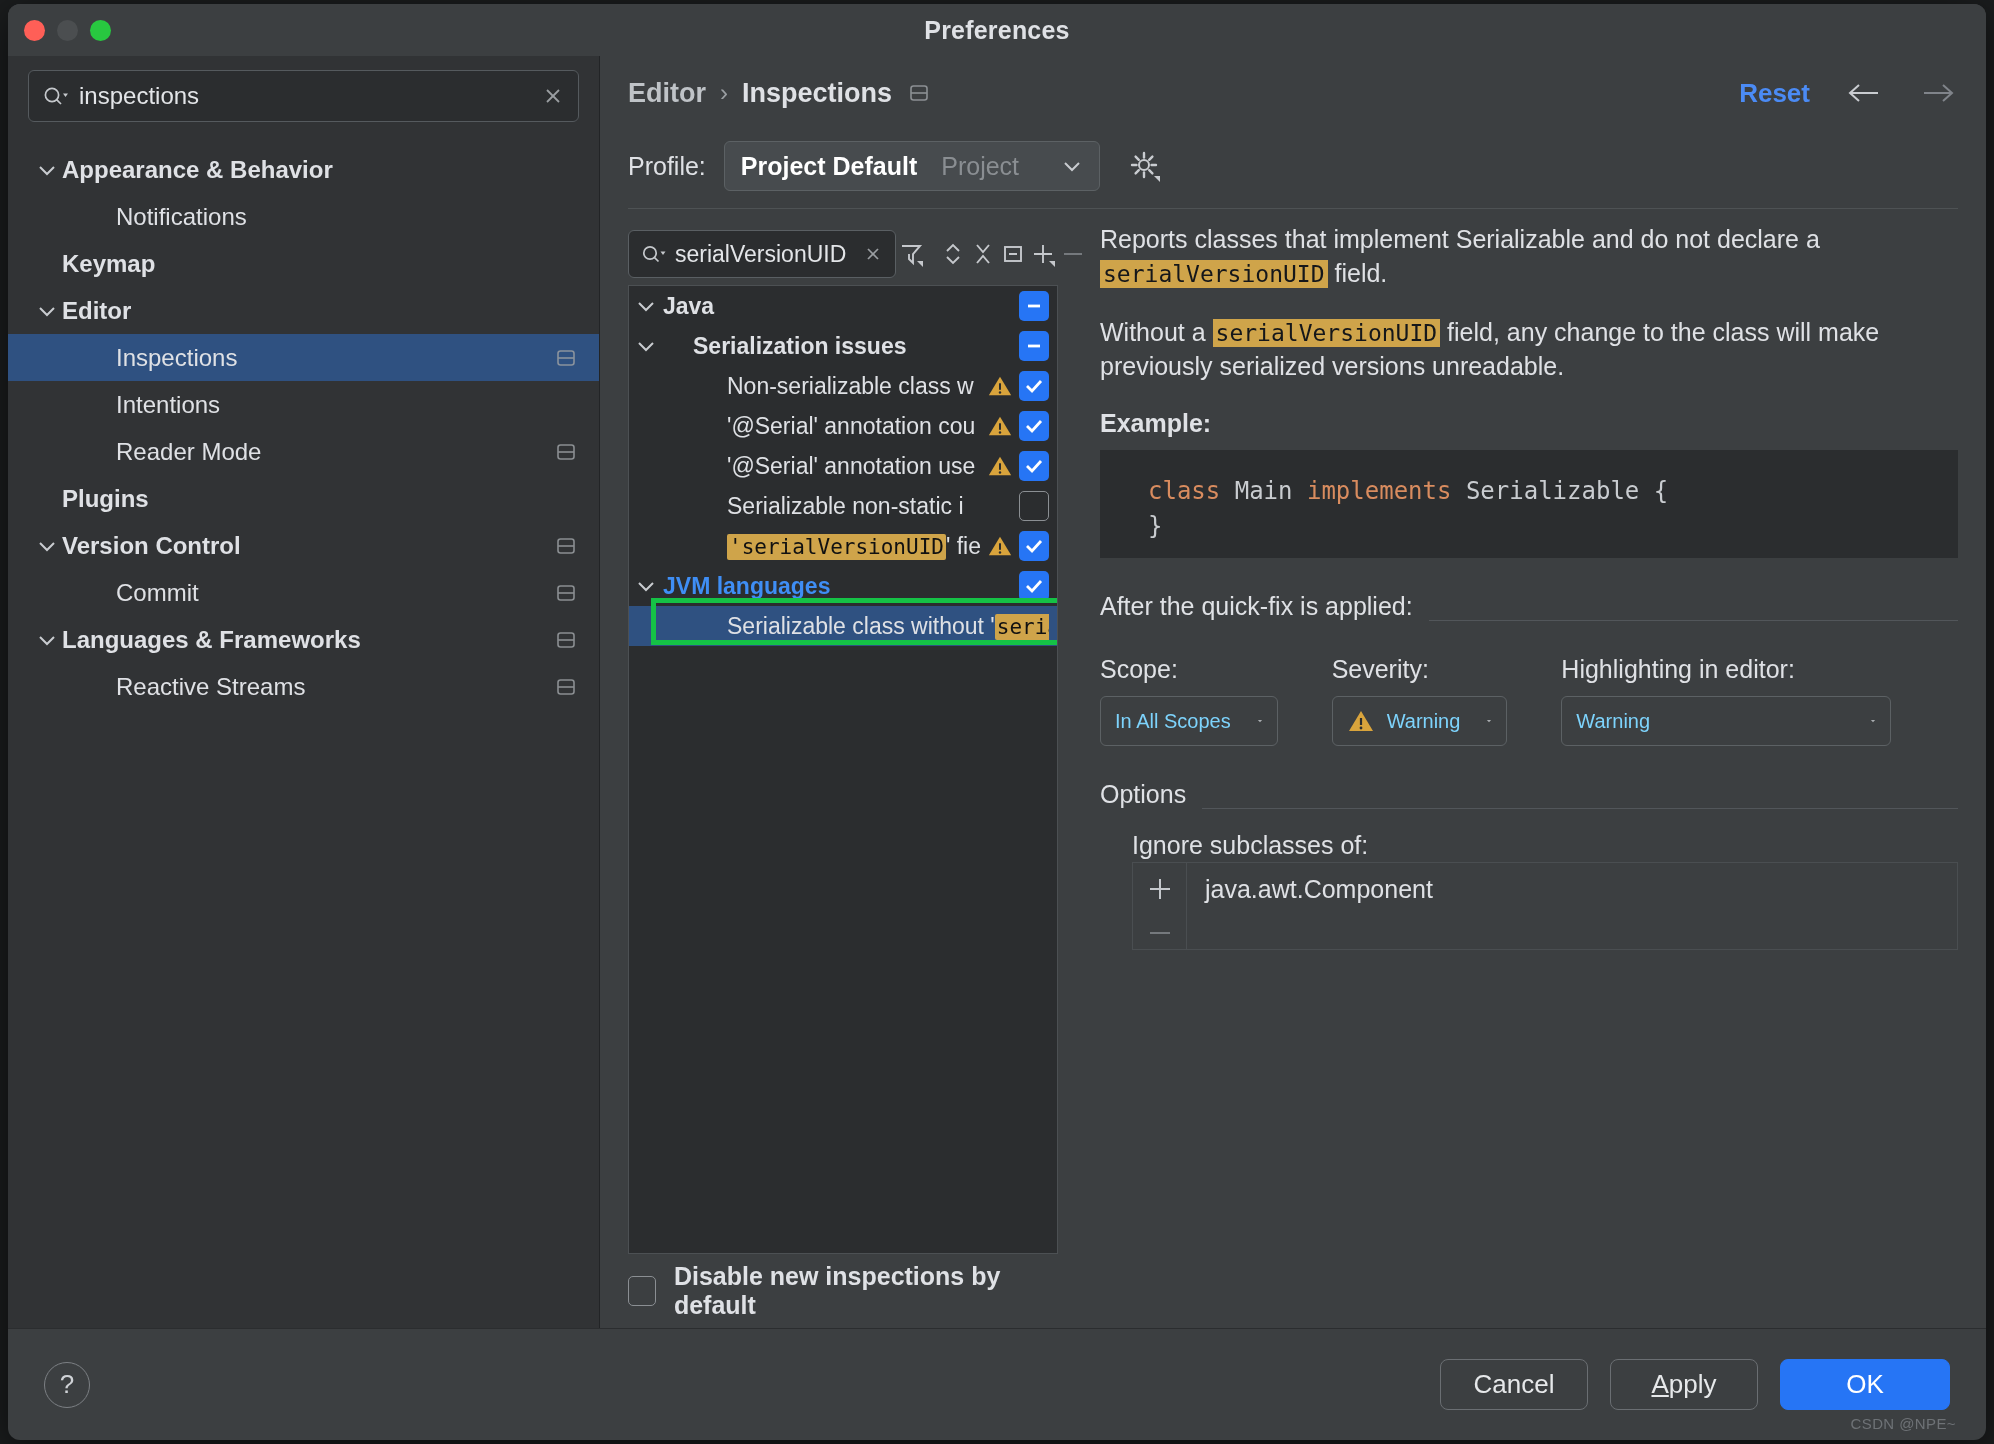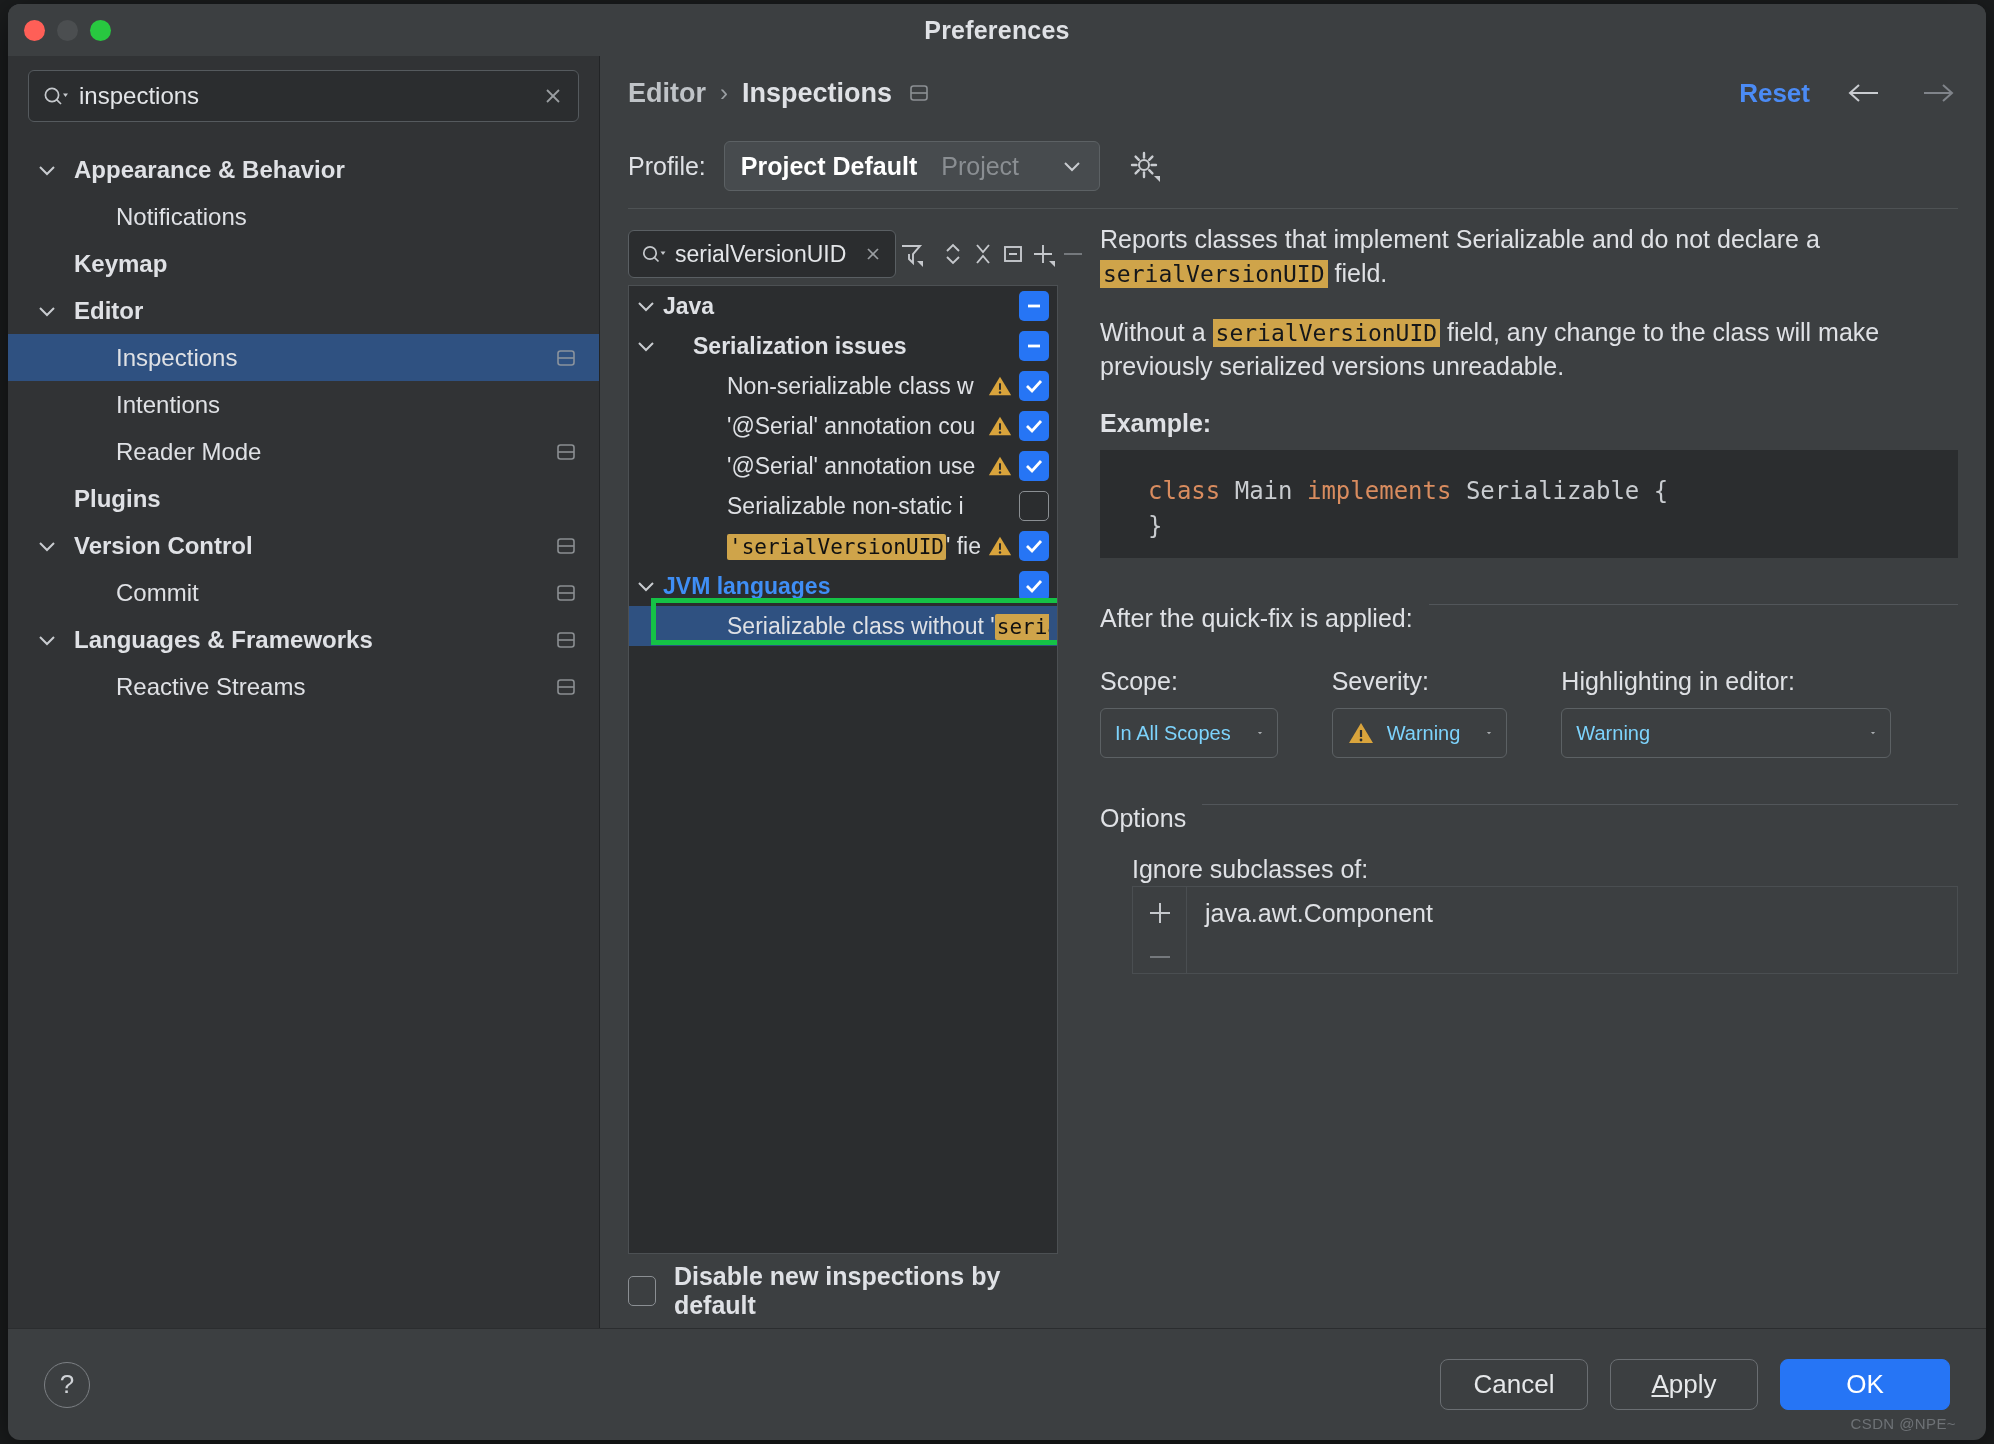--- a/index.html
+++ b/index.html
@@ -53,21 +53,21 @@
 
   .tree { flex: 1; overflow: hidden; padding-top: 14px; }
   .trow {
     height: 47px; display: flex; align-items: center;
     padding-right: 22px; color: #dfe1e5;
     font-size: 24px; cursor: default;
   }
   .trow.selected { background: #2f5181; }
   .trow .chev { width: 30px; flex: none; display: flex; justify-content: center; margin-left: 24px; }
   .trow .nochev { width: 30px; flex: none; margin-left: 24px; }
-  .trow .lbl { margin-left: 12px; white-space: nowrap; }
+  .trow .lbl { margin-left: 0; white-space: nowrap; }
   .trow.l0 .lbl { font-weight: bold; }
   .trow.l1 .lbl { margin-left: 54px; font-weight: normal; }
   .trow .spacer { flex: 1; }
   .db-icon { width: 22px; height: 22px; flex: none; opacity: .85; }
 
   
   .main { flex: 1; display: flex; flex-direction: column; min-width: 0; background: #3c3f41; }
   .breadcrumb-row {
     height: 74px; flex: none; display: flex; align-items: center;
     padding: 0 28px 0 28px;
@@ -151,21 +151,21 @@
   .desc { font-size: 25px; color: #dfe1e5; line-height: 1.34; }
   .desc p { margin-bottom: 26px; }
   .code-hl { background: #cfa44a; color: #15171a; font-family: "DejaVu Sans Mono", monospace; font-size: 23px; padding: 1px 3px; }
   .ex-title { font-size: 25px; font-weight: bold; color: #dfe1e5; margin-bottom: 12px; }
   .code-block {
     background: #2b2d2f; height: 108px; padding: 24px 0 0 48px;
     font-family: "DejaVu Sans Mono", monospace; font-size: 24px; color: #c9ccd0;
     line-height: 1.45; overflow: hidden;
   }
   .kw { color: #d98c5f; }
-  .sec-head { display: flex; align-items: flex-start; gap: 16px; margin-top: 46px; }
+  .sec-head { display: flex; align-items: flex-end; gap: 16px; margin-top: 34px; }
   .sec-head .t { font-size: 25px; color: #dfe1e5; white-space: nowrap; }
   .sec-head .line { flex: 1; height: 1px; background: #52565a; }
   .fields { display: flex; gap: 54px; margin-top: 34px; }
   .field { display: flex; flex-direction: column; gap: 12px; }
   .field .flabel { font-size: 25px; color: #dfe1e5; }
   .dd {
     height: 50px; background: transparent; border: 1px solid #5c6164; border-radius: 6px;
     display: flex; align-items: center; gap: 12px; padding: 0 14px; cursor: pointer;
   }
   .dd .dv { font-size: 20px; color: #7dd3fc; white-space: nowrap; }

